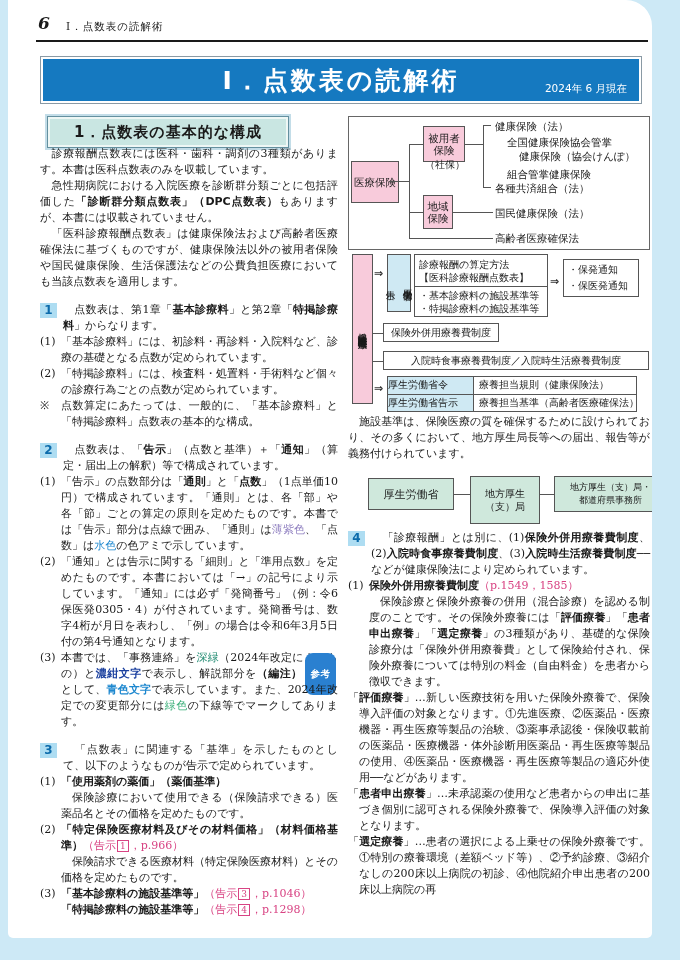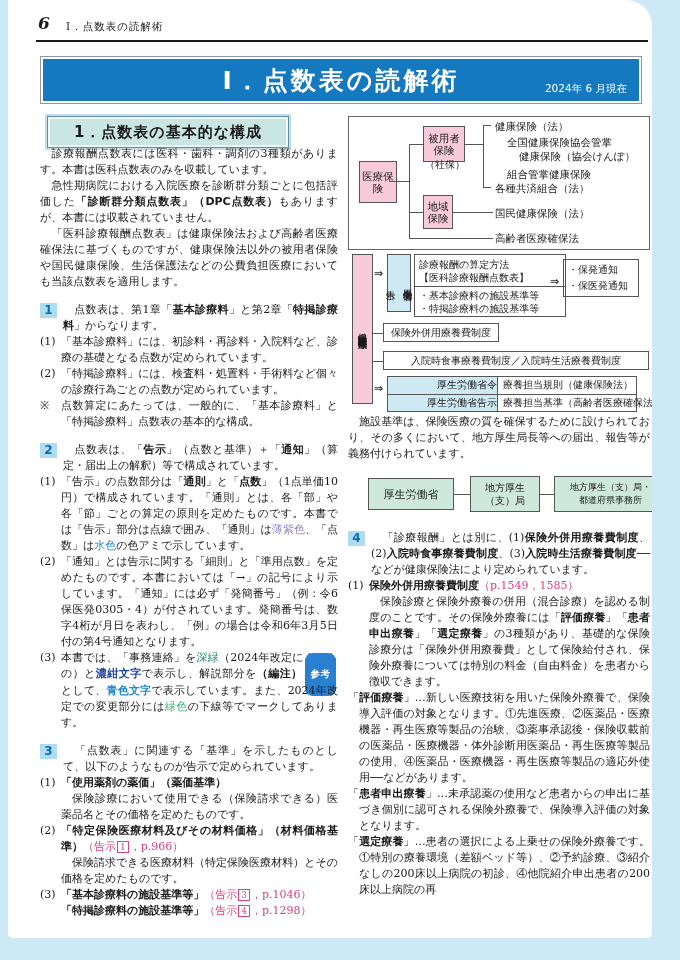--- a/index.html
+++ b/index.html
@@ -23,42 +23,42 @@
 .sub{display:flex;align-items:flex-start}
 .m{flex:none;width:21px}
 .stext{flex:1}
 .tline{display:block}
 .bodyline{display:block}
 .indent1{text-indent:1em}
 .hang{padding-left:11px;text-indent:-11px}
 .b{font-family:"DejaVu Sans","Liberation Sans",sans-serif;font-weight:bold}
 .purple{color:#8f7fc0}.blue{color:#1e88cf}.teal{color:#1f8a70}.navy{color:#1a3f9e}.green{color:#3cb07a}.magenta{color:#d84383}
 .refbox{border:1px solid #d84383;padding:0 2px;margin:0 1px;font-size:9px}
-.badge{background:#2a80d0;color:#fff;border-radius:8px;padding:16px 6px;margin:13px 2px;font-size:9.5px;font-family:Liberation Mono, monospace;font-weight:bold}
+.badge{background:#2a80d0;color:#fff;border-radius:8px;padding:16px 6px;margin:13px 2px;font-size:9.5px;font-family:Liberation Serif, serif;font-weight:bold}
 
 .diag{position:relative}
 .hl{position:absolute;border-top:1px solid #555}
 .vl{position:absolute;border-left:1px solid #555}
 .pinkbox{position:absolute;background:#f8cbdb;border:1px solid #555;display:flex;align-items:center;justify-content:center;text-align:center;font-size:10.5px;line-height:12.5px;word-break:break-all}
 .leaf{position:absolute;white-space:nowrap;font-size:10.5px}
 .d1{height:134px;border:1px solid #666;margin-bottom:2px}
 .d2{height:162px}
 .pinkv{position:absolute;left:4px;top:2px;width:21px;height:150px;background:#f8cbdb;border:1px solid #555;display:flex;align-items:center;justify-content:center}
 .vspan{writing-mode:vertical-rl;font-size:9.5px;letter-spacing:0.5px}
 .arrow{position:absolute;font-size:11px;font-weight:bold;color:#333;font-family:"DejaVu Sans",sans-serif}
 .kokuji{position:absolute;left:39px;top:2px;width:24px;height:58px;background:#cfe9f3;border:1px solid #555;display:flex;align-items:center;justify-content:center;gap:1px}
-.calc{position:absolute;left:66px;top:2px;width:152px;height:63px;border:1px solid #555;font-size:10px;line-height:13px;text-align:left}
+.calc{position:absolute;left:66px;top:2px;width:134px;height:63px;border:1px solid #555;font-size:10px;line-height:13px;text-align:left}
 .calc-top{padding:3px 4px 2px;border-bottom:1px solid #555}
 .calc-bot{padding:2px 4px}
 .notice{position:absolute;left:215px;top:7px;width:76px;height:38px;border:1px solid #555;font-size:10px;line-height:16px;padding:2px 4px;text-align:left}
 .wbox{position:absolute;border:1px solid #555;background:#fff;font-size:10px;line-height:17px;text-align:center;white-space:nowrap}
 .t2{position:absolute;left:39px;top:124px;width:250px;border:1px solid #555}
 .t2row{display:flex;height:17px}
 .t2row+.t2row{border-top:1px solid #555}
-.t2l{flex:none;width:110px;background:#cfe9f3;border-right:1px solid #555;text-align:right;font-size:10px;line-height:16px}
+.t2l{flex:none;width:86px;background:#cfe9f3;border-right:1px solid #555;text-align:left;font-size:10px;line-height:16px}
 .t2r{flex:1;font-size:10px;line-height:16px;padding-left:5px;text-align:left;white-space:nowrap}
 .note{margin-top:16px}
 .d3{height:42px;margin-top:12px}
 .gbox{position:absolute;background:#cfe8dc;border:1px solid #555;display:flex;flex-direction:column;align-items:center;justify-content:center;text-align:center;font-size:10px;line-height:13px}
 .item4{margin-top:14px}
 </style>
 </head>
 <body>
 
 <div class="page">
@@ -142,21 +142,21 @@
           <span class="tline"><span class="b">「基本診療料の施設基準等」</span><span class="magenta">（告示</span><span class="magenta refbox">3</span><span class="magenta">，p.1046）</span></span>
           <span class="tline"><span class="b">「特掲診療料の施設基準等」</span><span class="magenta">（告示</span><span class="magenta refbox">4</span><span class="magenta">，p.1298）</span></span>
         </span>
       </div>
     </section>
   </div>
 
   <div class="col-right">
 
     <div class="diag d1">
-      <div class="pinkbox" style="left:10px;top:44px;width:38px;height:42px">医療保険</div>
+      <div class="pinkbox" style="left:2px;top:44px;width:48px;height:42px">医療保険</div>
       <div class="hl" style="left:40px;top:64px;width:20px"></div>
       <div class="vl" style="left:60px;top:27px;height:94px"></div>
       <div class="hl" style="left:60px;top:27px;width:14px"></div>
       <div class="pinkbox" style="left:74px;top:9px;width:42px;height:36px">被用者保険</div>
       <span class="leaf" style="left:76px;top:40px;font-size:10px">（社保）</span>
       <div class="hl" style="left:116px;top:27px;width:18px"></div>
       <div class="vl" style="left:134px;top:8px;height:62px"></div>
       <div class="hl" style="left:134px;top:8px;width:8px"></div>
       <div class="hl" style="left:134px;top:70px;width:8px"></div>
       <span class="leaf" style="left:146px;top:1px">健康保険（法）</span>
@@ -213,21 +213,21 @@
       </div>
     </div>
 
     <p class="para note">　施設基準は、保険医療の質を確保するために設けられており、その多くにおいて、地方厚生局長等への届出、報告等が義務付けられています。</p>
 
     <div class="diag d3">
       <div class="gbox" style="left:20px;top:4px;width:86px;height:32px;font-size:11px">
         <div>厚生労働省</div>
       </div>
       <div class="hl" style="left:106px;top:20px;width:16px"></div>
-      <div class="gbox" style="left:122px;top:2px;width:70px;height:36px">
+      <div class="gbox" style="left:122px;top:2px;width:70px;height:48px">
         <div>地方厚生</div>
         <div>（支）局</div>
       </div>
       <div class="hl" style="left:192px;top:20px;width:14px"></div>
       <div class="gbox" style="left:206px;top:2px;width:113px;height:36px;font-size:9px">
         <div>地方厚生（支）局・</div>
         <div>都道府県事務所</div>
       </div>
     </div>
 

